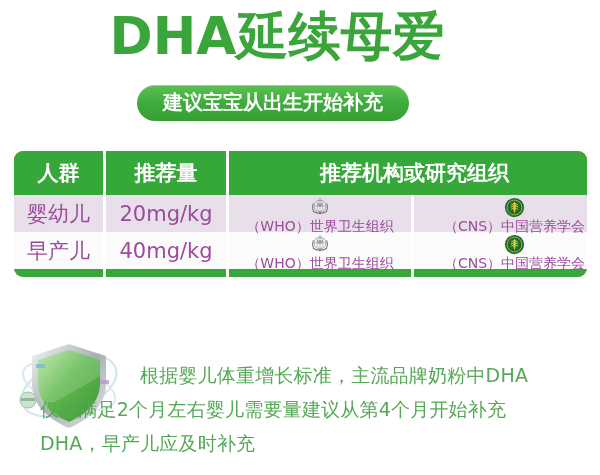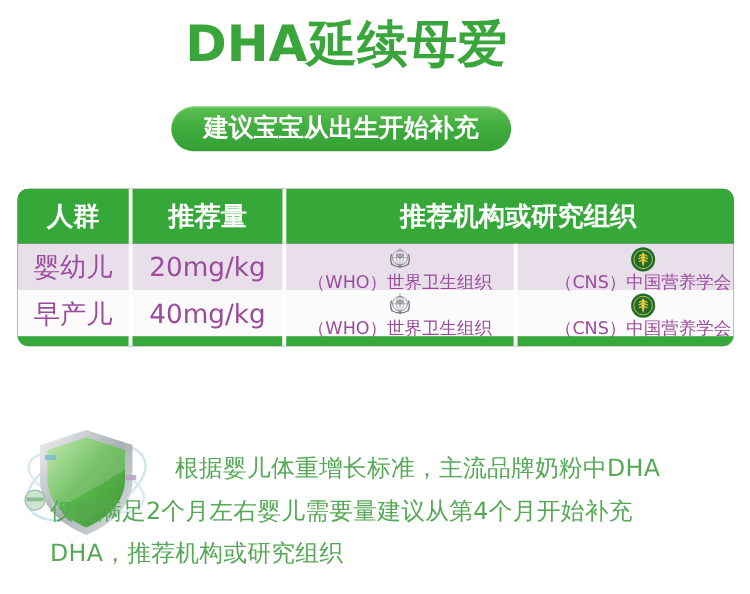--- a/index.html
+++ b/index.html
@@ -15,21 +15,21 @@
     position: relative;
   }
 
   
   .title {
     position: absolute;
     left: 0;
     top: 12px;
     width: 554px;
     text-align: center;
-    font-size: 40px;
+    font-size: 52px;
     font-weight: bold;
     color: #3aa53a;
     letter-spacing: 0px;
     line-height: 48px;
     white-space: nowrap;
   }
 
   
   .pill-wrap {
     position: absolute;
@@ -52,21 +52,21 @@
   }
 
   
   .table {
     position: absolute;
     left: 14px;
     top: 151px;
     width: 573px;
     border-radius: 9px;
     overflow: hidden;
-    background: #404040;
+    background: #f97316;
   }
   .thead {
     display: flex;
     background: #36a83a;
     height: 44px;
   }
   .thead .th {
     color: #ffffff;
     font-size: 21px;
     font-weight: bold;
@@ -282,14 +282,14 @@
   <path d="M55 14 L86 24 L86 40 C70 50 48 62 29 72 C26 65 24 56 24 48 L24 24 Z" fill="#ffffff" opacity="0.16"></path>
   <circle cx="14" cy="64" r="8" fill="#cfe3d2" stroke="#9fc2a6" stroke-width="1"></circle>
   <rect x="7" y="62" width="14" height="3" fill="#7bb184" opacity="0.8"></rect>
   <rect x="22" y="28" width="9" height="4" rx="1" fill="#7fb9d6" opacity="0.85"></rect>
   <rect x="86" y="44" width="9" height="4" rx="1" fill="#b89ccb" opacity="0.85"></rect>
 </svg>
 
 <div class="body-text">
   <div class="body-line l1">根据婴儿体重增长标准，主流品牌奶粉中DHA</div>
   <div class="body-line">仅能满足2个月左右婴儿需要量建议从第4个月开始补充</div>
-  <div class="body-line">DHA，推荐机构或研究组织</div>
+  <div class="body-line">DHA，早产儿应及时补充</div>
 </div>
 
 </body></html>

